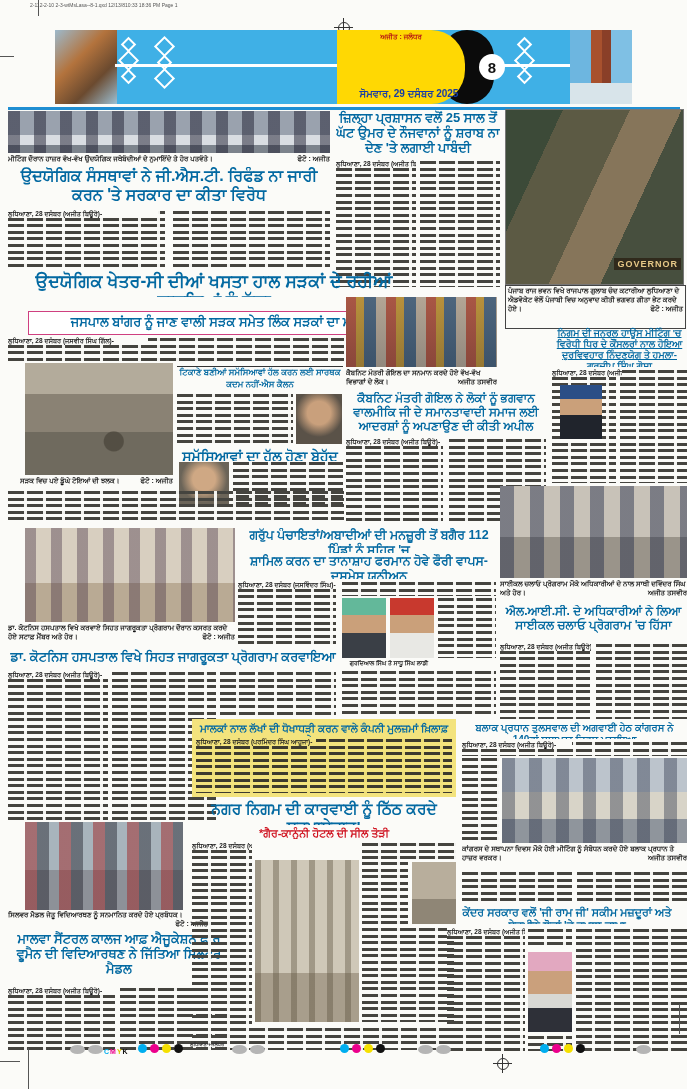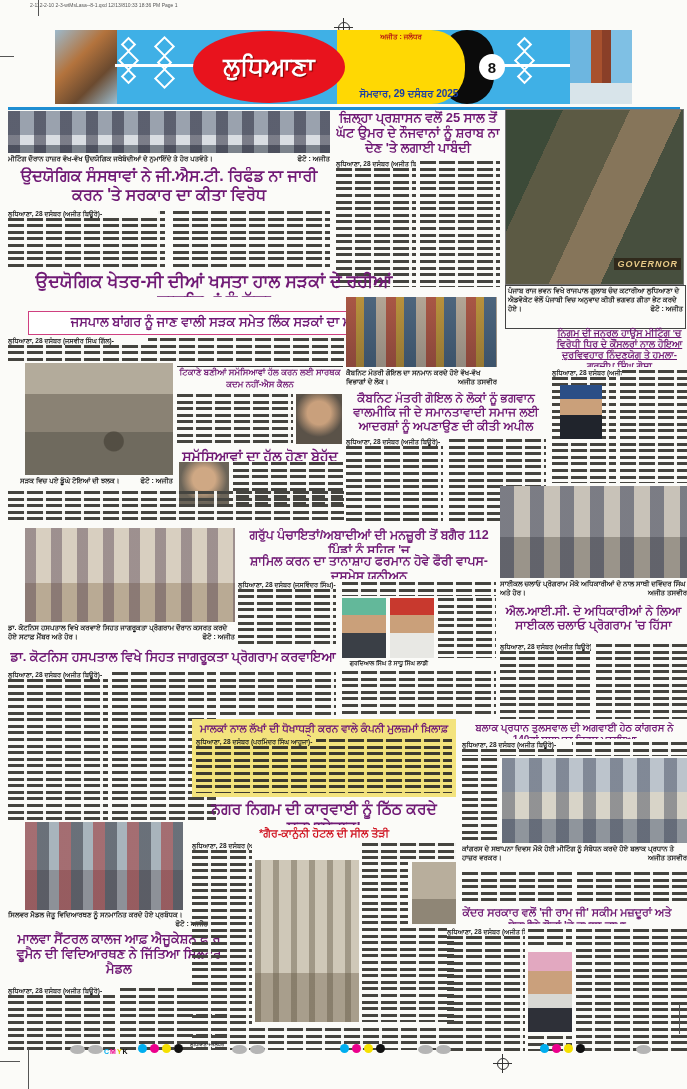--- a/index.html
+++ b/index.html
@@ -1,28 +1,28 @@
 <!DOCTYPE html>
 <html><head>
 <meta charset="utf-8">
 <style>
   html,body{margin:0;padding:0;background:#e9e9e9;}
   #paper{position:relative;width:687px;height:1089px;background:#fbfbf8;
          font-family:"Liberation Sans",sans-serif;overflow:hidden;margin:0 auto;}
   .abs{position:absolute;}
-  .ph{position:absolute;background:#b8b4aa;font-style:italic;}
+  .ph{position:absolute;background:#b8b4aa;}
   
   .ft{position:absolute;
       background-image:
         repeating-linear-gradient(to right,rgba(251,251,248,0) 0 16px,rgba(251,251,248,.95) 16px 19px),
         repeating-linear-gradient(to bottom,#45443f 0 3px,rgba(0,0,0,0) 3px 6.6px);}
   .fty{background-image:
         repeating-linear-gradient(to right,rgba(243,227,125,0) 0 16px,rgba(243,227,125,.95) 16px 19px),
         repeating-linear-gradient(to bottom,#3d3a2e 0 3px,rgba(0,0,0,0) 3px 6.6px);}
-  .hl{position:absolute;font-weight:700;color:#701a75;text-align:center;overflow:hidden;line-height:1.16;}
+  .hl{position:absolute;font-weight:700;color:#0369a1;text-align:center;overflow:hidden;line-height:1.16;}
   .cap{position:absolute;font-size:7px;font-weight:700;color:#141414;line-height:1.25;overflow:hidden;}
   .cap .cr{float:right;}
   .dl{position:absolute;font-size:6.5px;font-weight:700;color:#1c1c1c;background:#fbfbf8;z-index:2;
       max-width:100%;overflow:hidden;white-space:nowrap;}
   .mark{position:absolute;background:#555;}
   .cross{position:absolute;width:10px;height:10px;border:1px solid #333;border-radius:50%;}
   .cross::before{content:"";position:absolute;top:-5px;left:4px;width:1px;height:19px;background:#333;}
   .cross::after{content:"";position:absolute;top:4px;left:-5px;height:1px;width:19px;background:#333;}
   .dmd{width:11px;height:11px;border:2px solid #fff;transform:rotate(45deg);margin:3px auto;}
   .dmd.sm{width:7px;height:7px;border-width:2px;}
@@ -54,24 +54,20 @@
     <div class="abs" style="left:102px;top:6px;">
       <div class="dmd"></div>
         <div class="dmd sm"></div>
         <div class="dmd"></div>
     </div>
     <div class="abs" style="left:385px;top:0;width:54px;height:74px;background:#0b0b0b;border-radius:27px;z-index:1;"></div>
     <div class="abs" style="left:282px;top:0;width:128px;height:74px;background:#ffd803;border-radius:0 34px 34px 0;z-index:2;">
       <div class="abs" style="left:0;top:3px;width:100%;text-align:center;font-size:7px;font-weight:700;color:#b40f14;">ਅਜੀਤ : ਜਲੰਧਰ</div>
       <div class="abs" style="left:8px;bottom:4px;width:100%;text-align:center;font-size:10px;font-weight:700;color:#173da6;">ਸੋਮਵਾਰ, 29 ਦਸੰਬਰ 2025</div>
     </div>
-    <div class="abs" style="left:138px;top:1px;width:152px;height:72px;background:#e8131d;border-radius:50%;z-index:3;
-                display:flex;align-items:center;justify-content:center;">
-      <span style="font-size:25px;font-weight:800;color:#fff;text-shadow:1px 1px 1px #7a0000;">ਲੁਧਿਆਣਾ</span>
-    </div>
     <div class="abs" style="left:424px;top:24px;width:26px;height:26px;background:#fff;border-radius:50%;z-index:4;
                 display:flex;align-items:center;justify-content:center;">
       <span style="font-size:15px;font-weight:800;color:#111;">8</span>
     </div>
     <div class="abs" style="left:462px;top:6px;z-index:0;">
       <div class="dmd sm"></div>
         <div class="dmd"></div>
         <div class="dmd sm"></div>
     </div>
     <div class="ph" style="left:515px;top:0;width:62px;height:74px;background:

